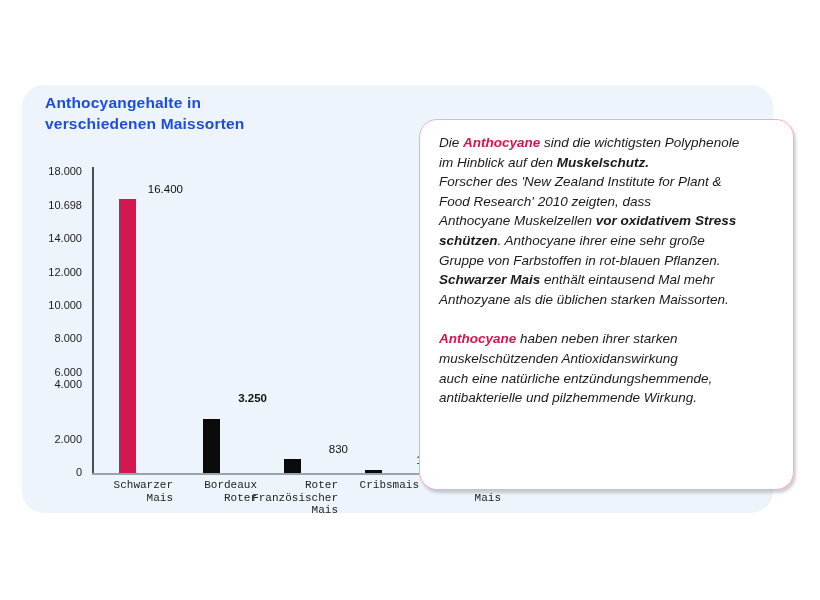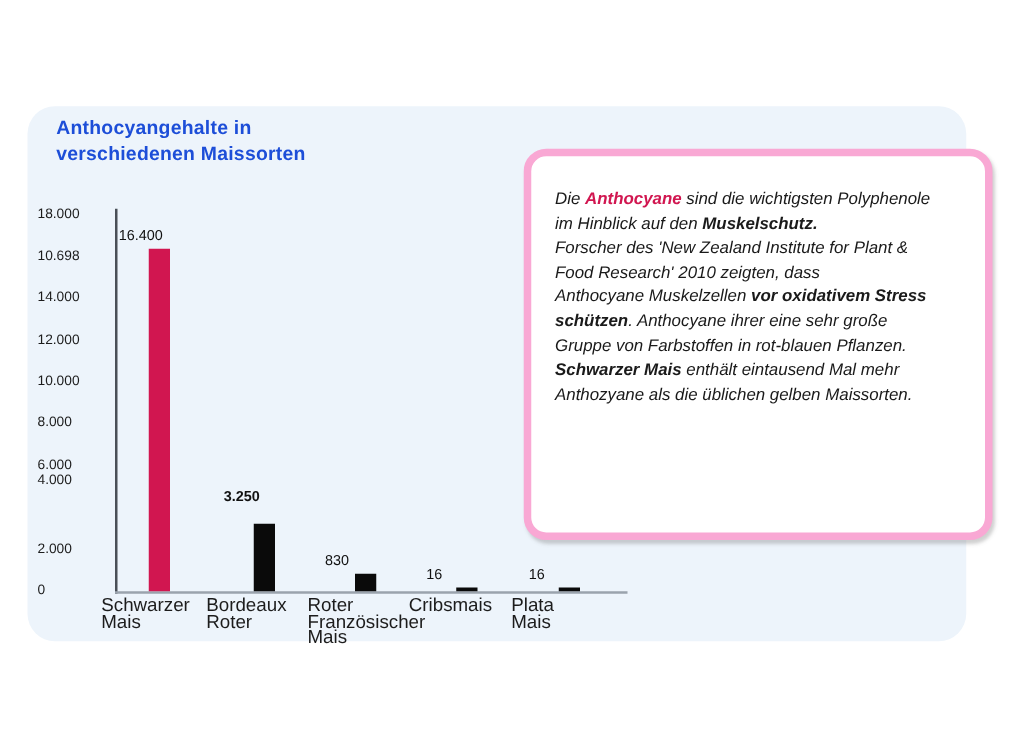--- a/index.html
+++ b/index.html
@@ -24,49 +24,52 @@
     font-weight: bold;
     line-height: 21px;
     letter-spacing: 0.2px;
     color: #1d4ed8;
     white-space: pre-line;
   }
   .axis { position: absolute; }
   .y-tick {
     position: absolute;
     width: 52px;
+    text-align: right;
     font-size: 11px;
     color: #1c1c1c;
   }
   .bar { position: absolute; }
   .bar-value {
     position: absolute;
     width: 64px;
-    text-align: left;
+    text-align: right;
     font-size: 11.5px;
     color: #111111;
+    margin-left: 24px;
   }
   .cat-label {
     position: absolute;
     width: 92px;
-    text-align: left;
-    font-size: 15px;
+    text-align: right;
+    font-size: 11px;
     line-height: 12.5px;
     color: #1c1c1c;
     white-space: pre-line;
+    font-family: Liberation Mono, monospace;
   }
   .info-box {
     position: absolute;
     left: 419px; top: 119px;
-    width: 375px; height: 313px;
+    width: 375px; height: 371px;
     background: #ffffff;
-    border: 6px solid #f9a8d4;
+    border: 1px solid #f9a8d4;
     border-radius: 18px;
     box-shadow: 2px 3px 3px rgba(120,120,120,0.35);
-    padding: 24px 19px;
+    padding: 13px 19px;
   }
   .info-box p {
     margin: 0 0 20px 0;
     font-size: 13.5px;
     font-style: italic;
     line-height: 19.6px;
     color: #1a1a1a;
     white-space: pre-line;
   }
   .info-box p:last-child { margin-bottom: 0; }
@@ -117,14 +120,18 @@
 
 <div class="info-box" id="info-box">
     <p><span>Die </span><span class="seg-b" style="color: rgb(209, 22, 80);">Anthocyane</span><span> sind die wichtigsten Polyphenole
 im Hinblick auf den </span><span class="seg-b">Muskelschutz.</span><span>
 Forscher des 'New Zealand Institute for Plant &amp;
 Food Research' 2010 zeigten, dass
 Anthocyane Muskelzellen </span><span class="seg-b">vor oxidativem Stress
 schützen</span><span>.  Anthocyane ihrer eine sehr große
 Gruppe von Farbstoffen in rot-blauen Pflanzen.
 </span><span class="seg-b">Schwarzer Mais</span><span>  enthält eintausend Mal mehr
-Anthozyane als die üblichen gelben Maissorten.</span></p>
+Anthozyane als die üblichen starken Maissorten.</span></p>
+    <p><span class="seg-b" style="color: rgb(209, 22, 80);">Anthocyane</span><span> haben neben ihrer starken
+muskelschützenden Antioxidanswirkung
+auch eine natürliche entzündungshemmende,
+antibakterielle und pilzhemmende Wirkung.</span></p>
   </div>
 
 </body></html>

